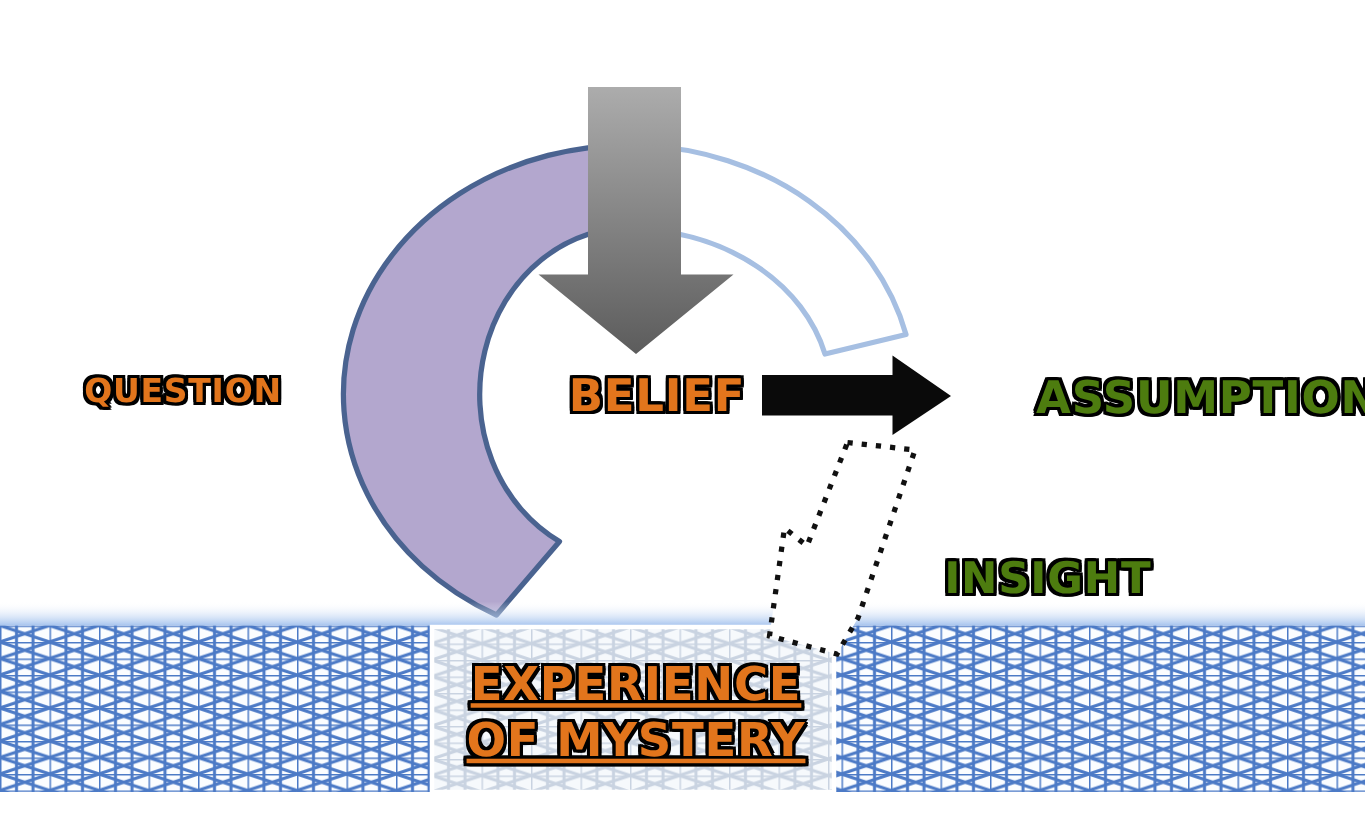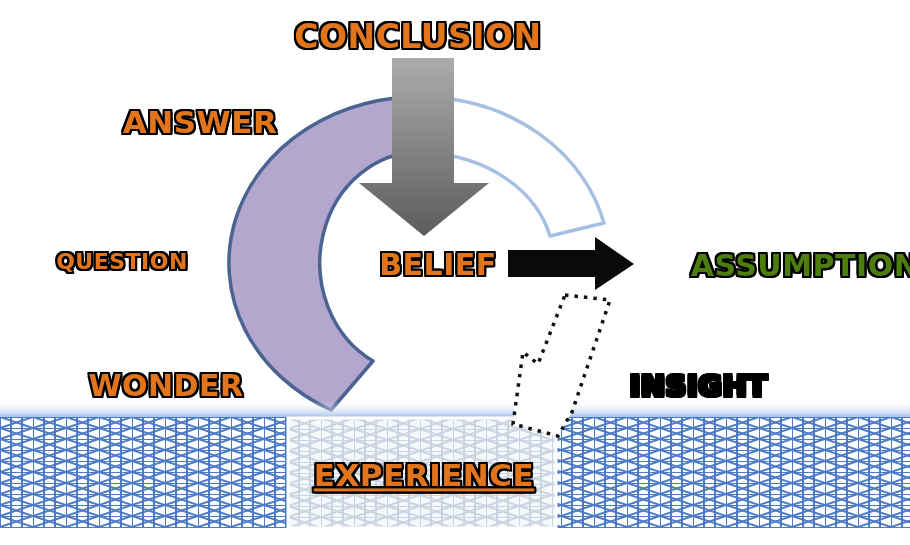--- a/index.html
+++ b/index.html
@@ -21,21 +21,21 @@
     text-align:center;
   }
   .outline{
     text-shadow:
       -2px -2px 0 #000, 2px -2px 0 #000, -2px 2px 0 #000, 2px 2px 0 #000,
       -2px 0 0 #000, 2px 0 0 #000, 0 -2px 0 #000, 0 2px 0 #000,
       -1px -2px 0 #000, 1px 2px 0 #000, 2px 1px 0 #000, -2px -1px 0 #000;
   }
   .orange{color:#E2751C;}
   .gray{color:#4d7c0f;margin-left:44px;}
-  .white{color:#000000;padding-left:19px;}
+  .white{color:#4d7c0f;padding-left:19px;}
 </style>
 </head>
 <body>
 
 <div id="stage">
 
   <svg id="art" width="910" height="545" viewBox="0 0 910 545">
     <defs>
       <linearGradient id="gradGray" x1="0" y1="58" x2="0" y2="236" gradientUnits="userSpaceOnUse">
         <stop offset="0" stop-color="#ACACAC"></stop>
@@ -82,31 +82,29 @@
       <rect x="288" y="418" width="268" height="110" fill="none" stroke="#FFFFFF" stroke-width="3"></rect>
     </g>
 
     <polygon points="392,58 454,58 454,183 489,183 424,236 359,183 392,183" fill="url(#gradGray)"></polygon>
 
     <polygon points="508,250 595,250 595,237 634,264 595,290 595,277 508,277" fill="#0A0A0A"></polygon>
 
     <path d="M 565,295 L 610,300 L 572,412 L 558,436 L 513,424 L 523,352 L 538,364 Z" fill="#FFFFFF" stroke="#111111" stroke-width="3.5" stroke-dasharray="3.5 6" stroke-linejoin="miter"></path>
   </svg>
 
-  <div class="lbl orange outline" style="left:418px;top:37px;font-size:33px;">CONCLUSION</div>
 
-  <div class="lbl orange outline" style="left:200px;top:123px;font-size:31px;">ANSWER</div>
 
   <div class="lbl orange outline" style="left:122px;top:262px;font-size:22px;">QUESTION</div>
 
-  <div class="lbl orange outline" style="left:166px;top:386px;font-size:30px;">WONDER</div>
 
   <div class="lbl orange outline" style="left:438px;top:265px;font-size:30px;">BELIEF</div>
 
   <div class="lbl gray outline" style="left:761px;top:266px;font-size:30px;">ASSUMPTION</div>
 
   <div class="lbl white outline" style="left:689px;top:386px;font-size:29px;">INSIGHT</div>
 
   <div class="lbl orange outline" style="left:424px;top:476px;font-size:31px;text-decoration:underline;">
     <div>EXPERIENCE</div>
+    <div>OF MYSTERY</div>
   </div>
 
 </div>
 
 </body></html>

